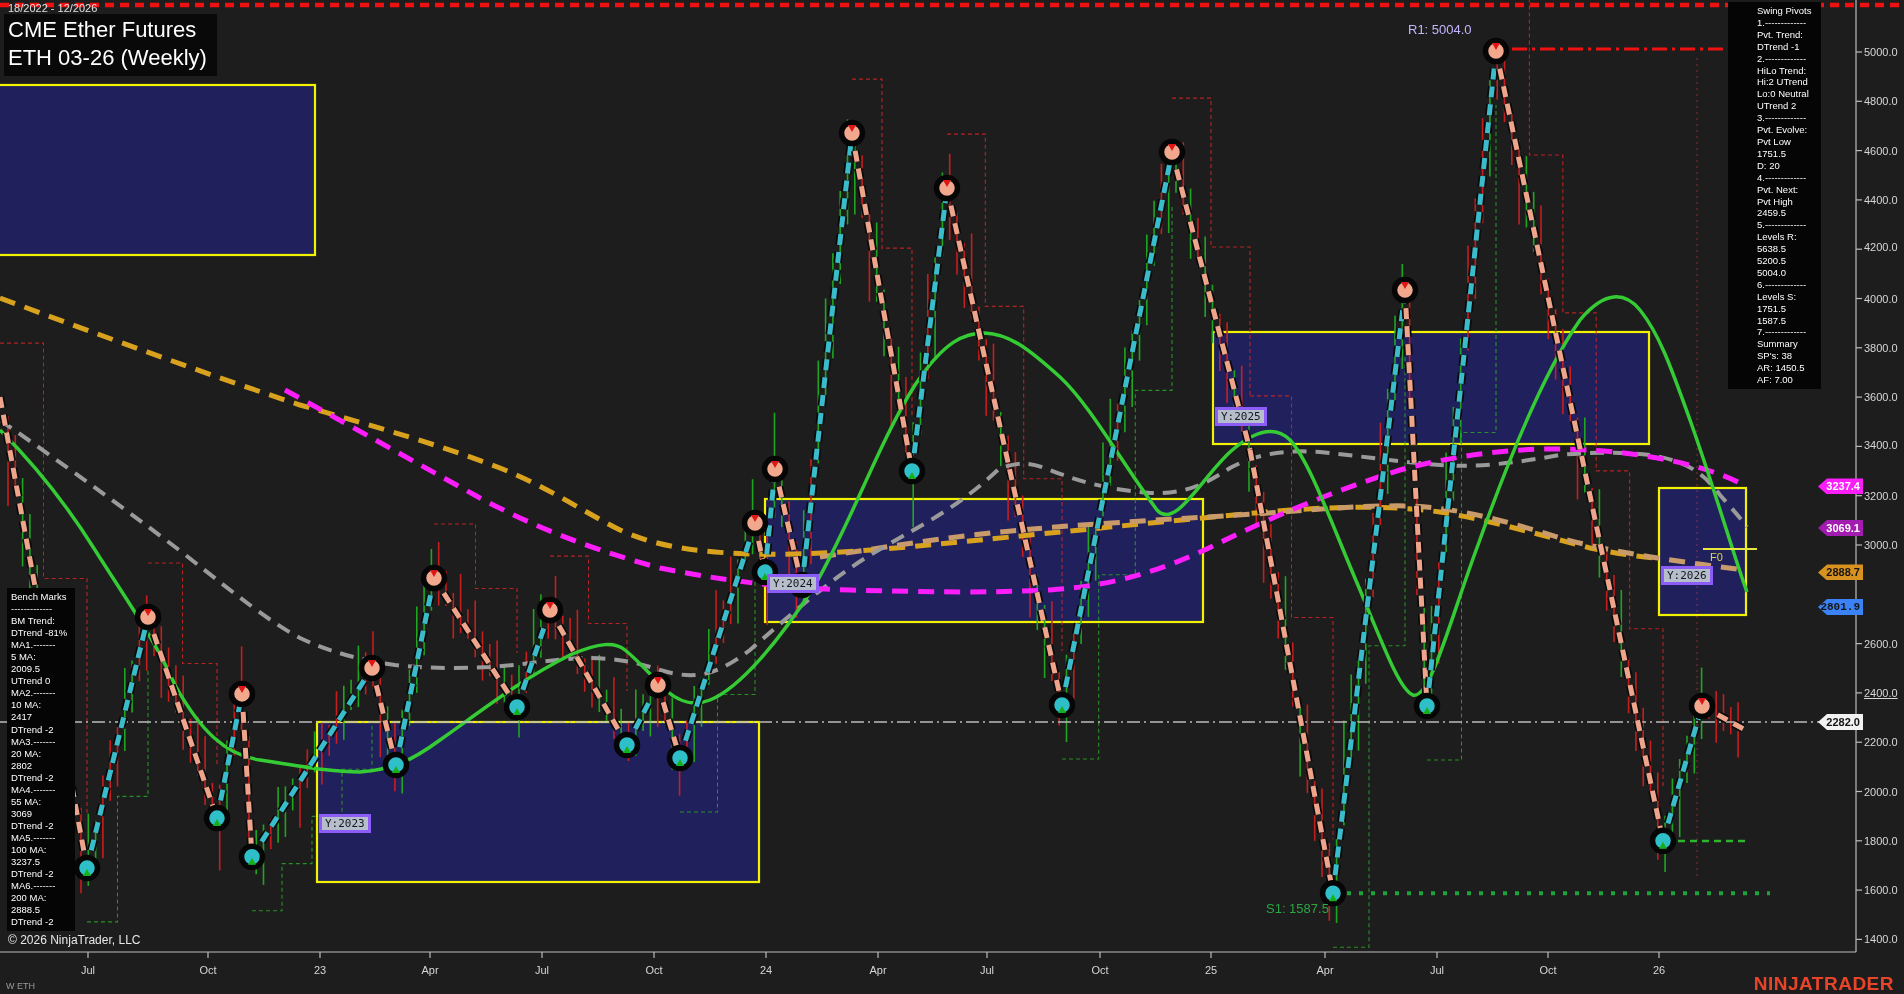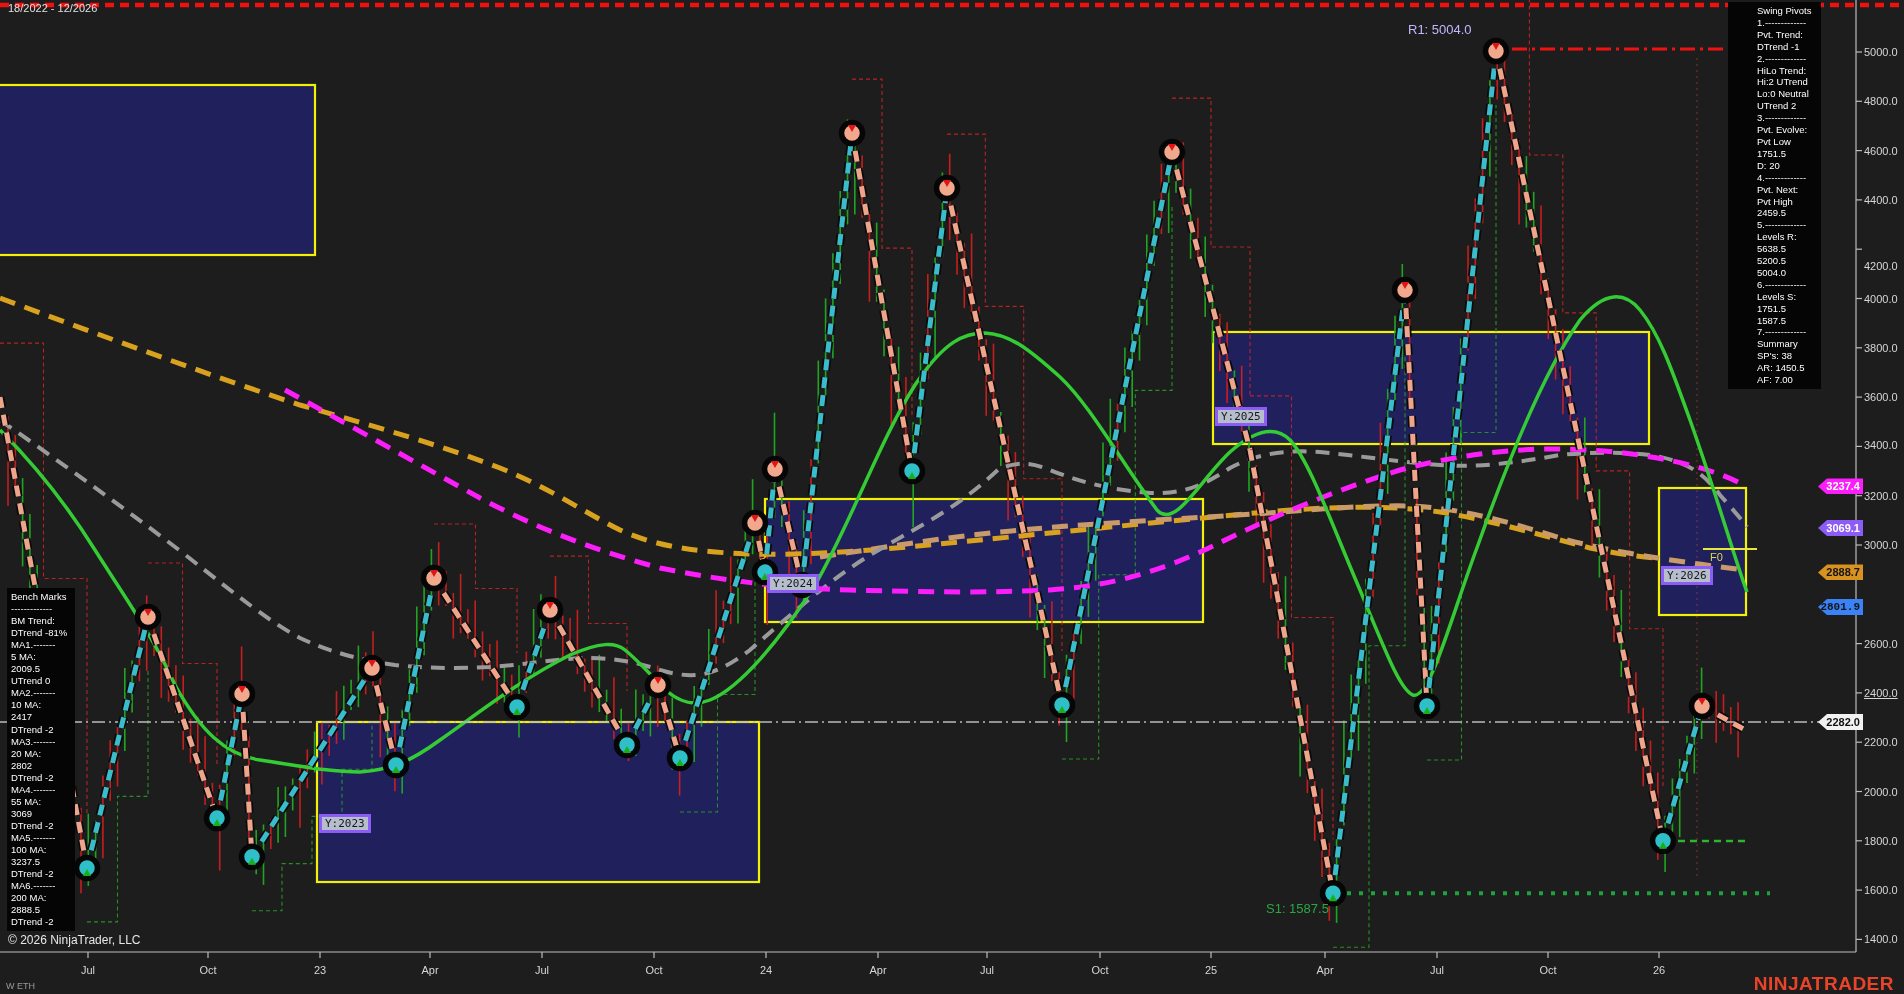--- a/index.html
+++ b/index.html
@@ -451,20 +451,24 @@
       <line x1="1856" y1="643.6" x2="1862" y2="643.6" stroke="#bdbdbd" stroke-width="1.2"></line>
       <line x1="1856" y1="692.9" x2="1862" y2="692.9" stroke="#bdbdbd" stroke-width="1.2"></line>
       <line x1="1856" y1="742.2" x2="1862" y2="742.2" stroke="#bdbdbd" stroke-width="1.2"></line>
       <line x1="1856" y1="791.5" x2="1862" y2="791.5" stroke="#bdbdbd" stroke-width="1.2"></line>
       <line x1="1856" y1="840.8" x2="1862" y2="840.8" stroke="#bdbdbd" stroke-width="1.2"></line>
       <line x1="1856" y1="890.1" x2="1862" y2="890.1" stroke="#bdbdbd" stroke-width="1.2"></line>
       <line x1="1856" y1="939.4" x2="1862" y2="939.4" stroke="#bdbdbd" stroke-width="1.2"></line>
     </svg>
 
   <div class="overlay nsel" id="date-range">18/2022 - 12/2026</div>
+  <div class="overlay nsel" id="title-block">
+    <div class="t1">CME Ether Futures</div>
+    <div class="t2">ETH 03-26 (Weekly)</div>
+  </div>
 
   <div class="overlay side-panel nsel" id="swing-panel">
       <div>Swing Pivots</div>
       <div>1.-------------</div>
       <div>Pvt. Trend:</div>
       <div>DTrend -1</div>
       <div>2.-------------</div>
       <div>HiLo Trend:</div>
       <div>Hi:2 UTrend</div>
       <div>Lo:0 Neutral</div>
@@ -549,38 +553,38 @@
       <div class="time-label nsel" style="left: 1325px;">Apr</div>
       <div class="time-label nsel" style="left: 1437px;">Jul</div>
       <div class="time-label nsel" style="left: 1548px;">Oct</div>
       <div class="time-label nsel" style="left: 1659px;">26</div>
     </div>
   <div id="price-labels">
       <div class="price-label nsel" style="top: 52px;">5000.0</div>
       <div class="price-label nsel" style="top: 101.3px;">4800.0</div>
       <div class="price-label nsel" style="top: 150.6px;">4600.0</div>
       <div class="price-label nsel" style="top: 199.9px;">4400.0</div>
-      <div class="price-label nsel" style="top: 266px;">4200.0</div>
+      <div class="price-label nsel" style="top: 247px;">4200.0</div>
       <div class="price-label nsel" style="top: 298.5px;">4000.0</div>
       <div class="price-label nsel" style="top: 347.8px;">3800.0</div>
       <div class="price-label nsel" style="top: 397.1px;">3600.0</div>
       <div class="price-label nsel" style="top: 445px;">3400.0</div>
       <div class="price-label nsel" style="top: 495.7px;">3200.0</div>
       <div class="price-label nsel" style="top: 545px;">3000.0</div>
       <div class="price-label nsel" style="top: 643.6px;">2600.0</div>
       <div class="price-label nsel" style="top: 692.9px; text-decoration: underline;">2400.0</div>
       <div class="price-label nsel" style="top: 742.2px;">2200.0</div>
       <div class="price-label nsel" style="top: 791.5px;">2000.0</div>
       <div class="price-label nsel" style="top: 840.8px;">1800.0</div>
       <div class="price-label nsel" style="top: 890.1px;">1600.0</div>
       <div class="price-label nsel" style="top: 939.4px;">1400.0</div>
     </div>
   <div id="price-tags">
       <div class="price-tag nsel" style="top: 486.481px; background: rgb(251, 30, 251); color: rgb(255, 255, 255);">3237.4</div>
-      <div class="price-tag nsel" style="top: 527.967px; background: #8b5cf6; color: rgb(255, 255, 255);">3069.1</div>
+      <div class="price-tag nsel" style="top: 527.967px; background: #a21caf; color: rgb(255, 255, 255);">3069.1</div>
       <div class="price-tag nsel" style="top: 572.435px; background: rgb(216, 146, 31); color: rgb(21, 21, 21);">2888.7</div>
       <div class="price-tag nsel" style="top: 607px; background: #3b82f6; color: rgb(21, 21, 21); font-family: Liberation Mono, monospace;">2801.9</div>
       <div class="price-tag nsel" style="top: 721.987px; background: rgb(242, 242, 242); color: rgb(17, 17, 17);">2282.0</div>
     </div>
 
   <div class="overlay nsel" id="copyright">© 2026 NinjaTrader, LLC</div>
   <div class="overlay nsel" id="instrument">W ETH</div>
   <div class="overlay nsel" id="brand">NINJATRADER</div>
 </div>
 

